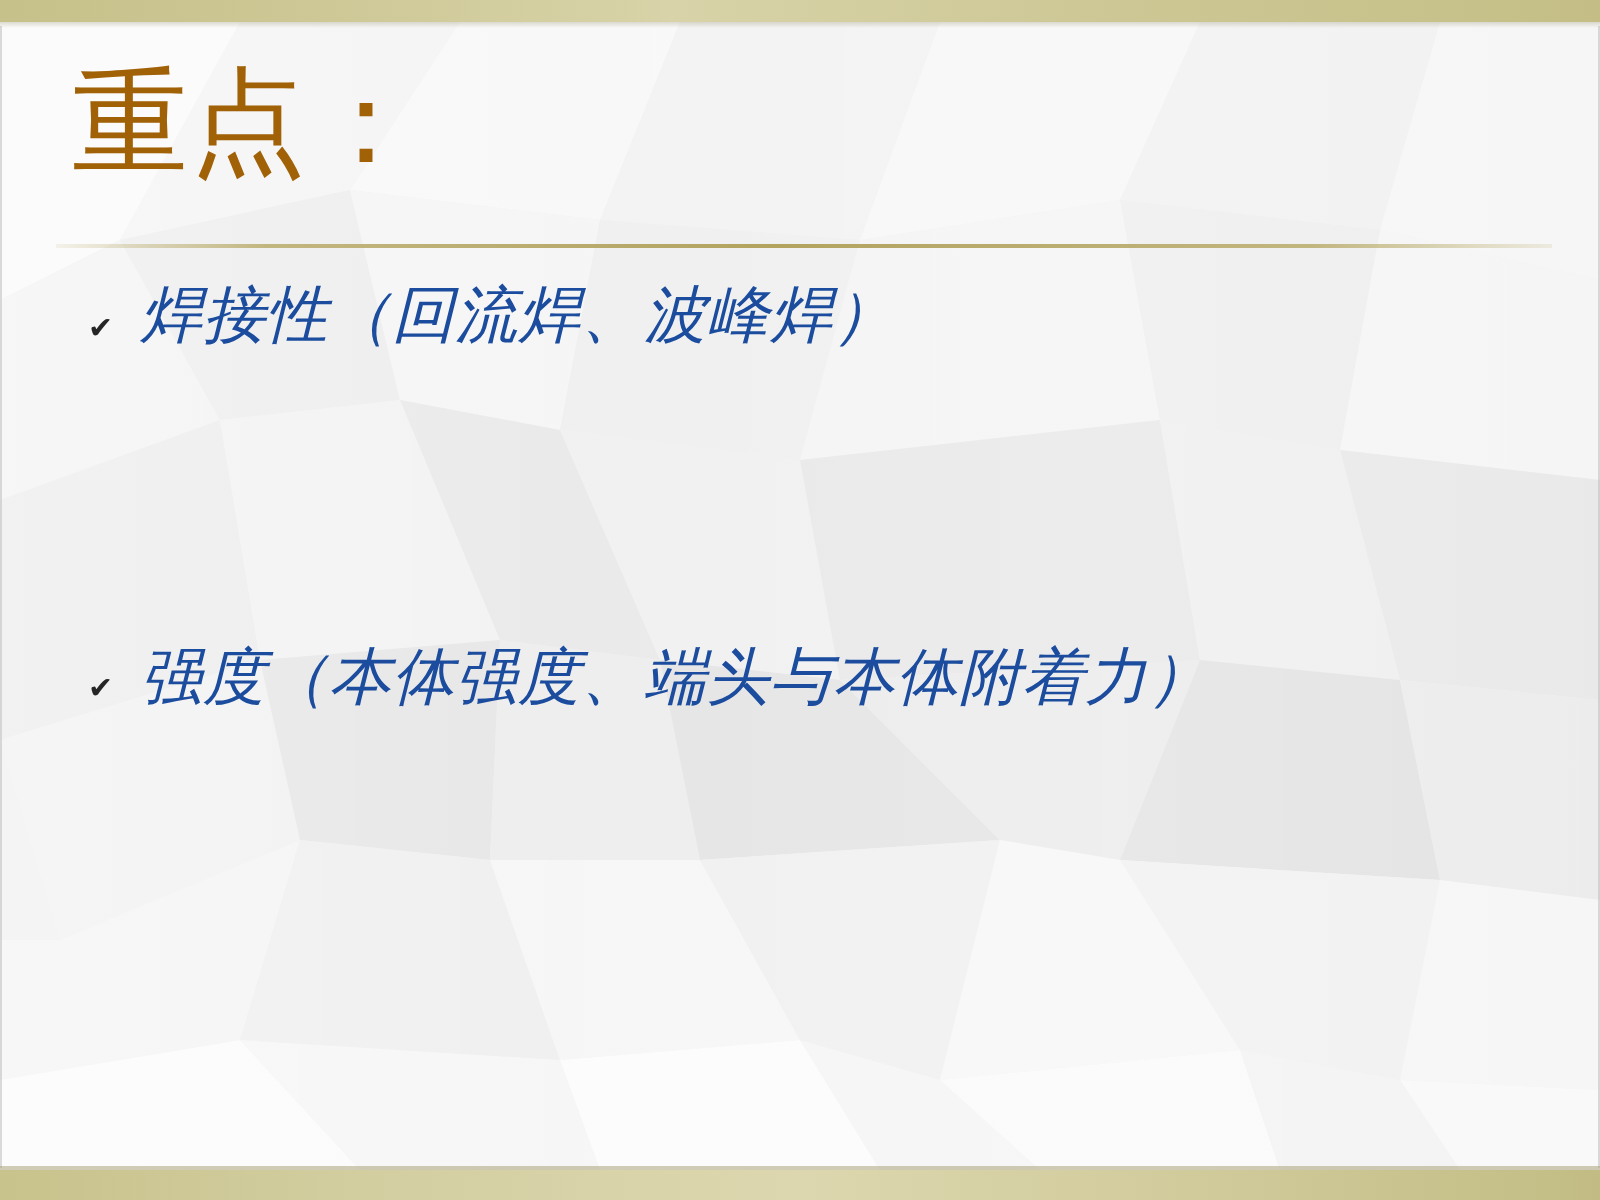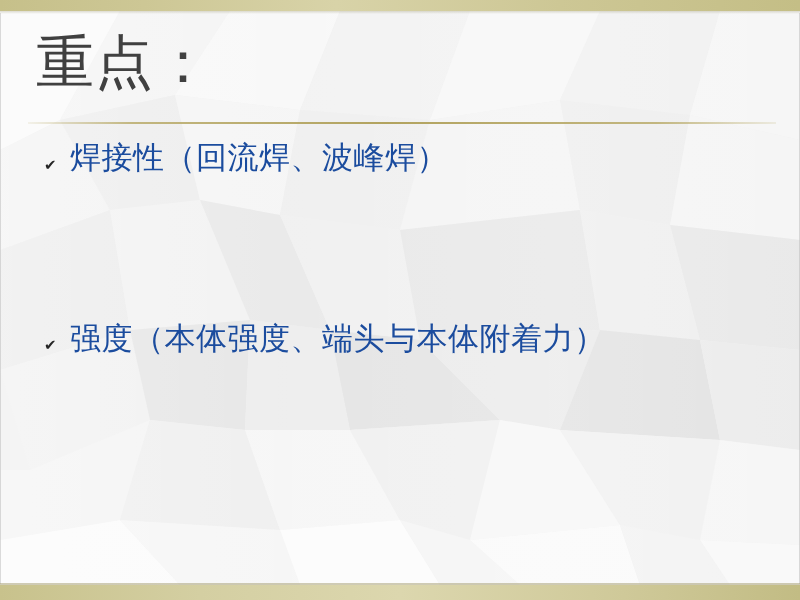--- a/index.html
+++ b/index.html
@@ -77,21 +77,21 @@
   .edge-right { right: 0; }
 
   
   .title {
     position: absolute;
     left: 36px;
     top: 33px;
     font-size: 58px;
     line-height: 1.0;
     letter-spacing: 1px;
-    color: #404040;
+    color: #a16207;
     font-weight: 400;
     z-index: 7;
     white-space: nowrap;
     text-align: right;
   }
 
   
   .title-rule {
     position: absolute;
     left: 28px;
@@ -130,20 +130,21 @@
     text-align: left;
     padding-top: 12px;
   }
   .bullet-text {
     flex: 1 1 auto;
     font-size: 31px;
     line-height: 1.18;
     color: #1b4c9e;
     letter-spacing: 0.5px;
     white-space: nowrap;
+    font-style: italic;
   }
 </style>
 </head>
 <body>
 
 <div class="slide">
 
   <svg class="bg-poly" viewBox="0 0 800 600" preserveAspectRatio="none">
     <rect x="0" y="0" width="800" height="600" fill="#f0f0f0"></rect>
 

